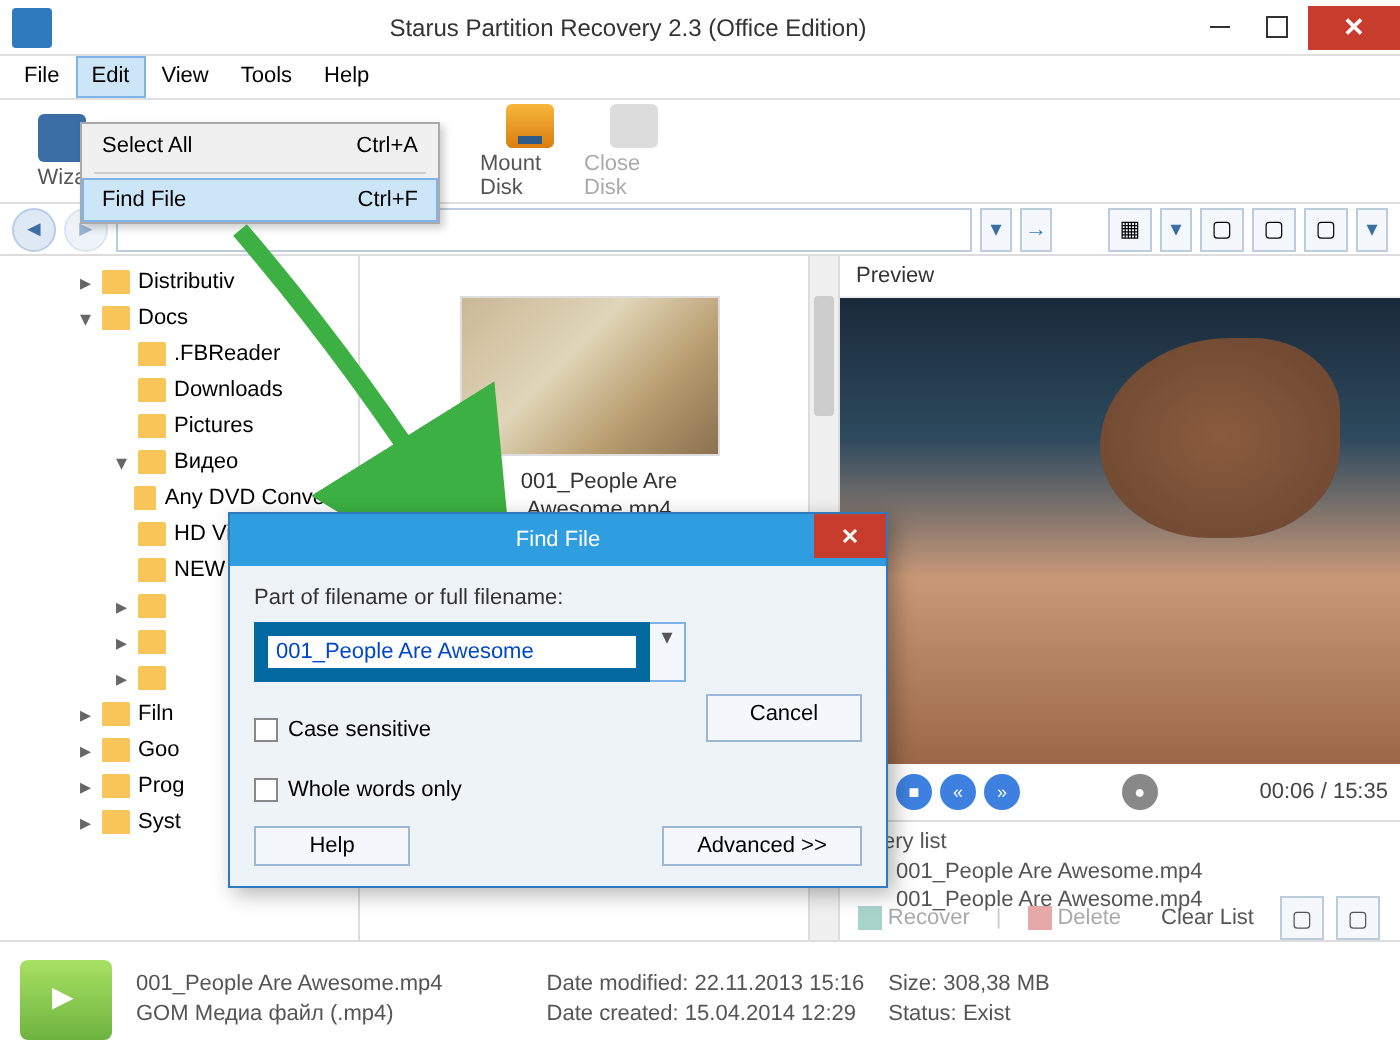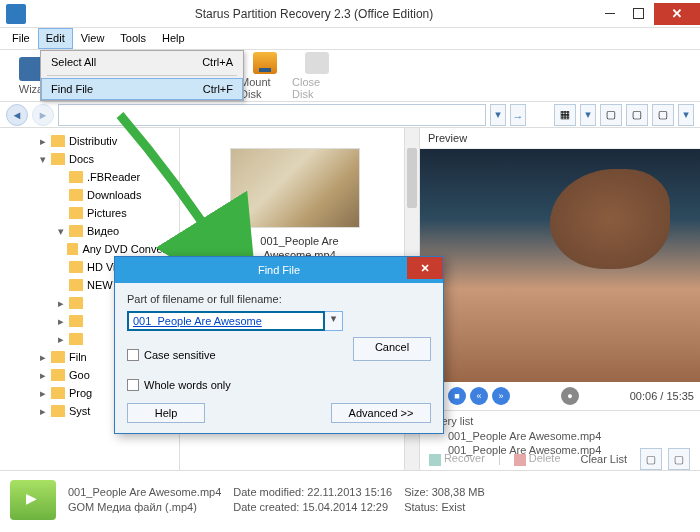--- a/index.html
+++ b/index.html
@@ -13,21 +13,21 @@
 .win-btn.min::before { content: ''; width: 10px; height: 1px; background: #333; display: block; }
 .win-btn.max::before { content: ''; width: 9px; height: 9px; border: 1px solid #333; display: block; }
 .win-btn.close { background: #c83c2e; color: #fff; width: 46px; margin-left: 2px; font-size: 13px; font-weight: bold; }
 
 
 .menubar { height: 22px; display: flex; align-items: stretch; border-bottom: 1px solid #e0e0e0; padding: 0 4px; }
 .menubar .menuitem { padding: 4px 8px; cursor: pointer; }
 .menubar .menuitem.active { background: #cde6f7; border: 1px solid #7eb4ea; padding: 3px 7px; }
 
 
-.dropdown { position: absolute; left: 40px; top: 50px; width: 204px; background: #f0f0f0; border: 1px solid #aaa; box-shadow: 2px 2px 4px rgba(0,0,0,0.2); z-index: 20; }
+.dropdown { position: absolute; left: 40px; top: 61px; width: 180px; background: #f0f0f0; border: 1px solid #aaa; box-shadow: 2px 2px 4px rgba(0,0,0,0.2); z-index: 20; }
 .dropdown .item { padding: 5px 10px; display: flex; justify-content: space-between; cursor: pointer; }
 .dropdown .item.hl { background: #cde6f7; border: 1px solid #7eb4ea; padding: 4px 9px; }
 .dropdown .sep { height: 1px; background: #ccc; margin: 2px 6px; }
 
 
 .toolbar { height: 52px; display: flex; align-items: center; padding: 2px 6px; gap: 2px; border-bottom: 1px solid #ddd; }
 .tbtn { width: 50px; height: 48px; display: flex; flex-direction: column; align-items: center; justify-content: center; gap: 2px; cursor: pointer; color: #555; }
 .tbtn .ticon { width: 24px; height: 24px; border-radius: 3px; }
 .tbtn.disabled { opacity: 0.5; }
 .ic-mount { background: linear-gradient(#f6b73c, #d97d0f); position: relative; }
@@ -75,21 +75,21 @@
 .abtn.d { opacity: 0.5; }
 .abtn .aico { display: inline-block; width: 12px; height: 12px; margin-right: 3px; vertical-align: middle; }
 
 
 .dialog { position: absolute; left: 114px; top: 256px; width: 330px; background: #eef3f8; border: 1px solid #2f7abf; box-shadow: 3px 3px 10px rgba(0,0,0,0.3); z-index: 30; }
 .dialog .dtitle { height: 26px; background: #2f9ee0; color: #fff; display: flex; align-items: center; justify-content: center; position: relative; font-size: 12px; }
 .dialog .dclose { position: absolute; right: 0; top: 0; width: 36px; height: 22px; background: #c83c2e; color: #fff; display: flex; align-items: center; justify-content: center; cursor: pointer; font-weight: bold; }
 .dialog .dbody { padding: 10px 12px; display: grid; grid-template-columns: 1fr 78px; gap: 6px 10px; }
 .dialog .dlabel { grid-column: 1 / 2; color: #333; }
 .dialog .dinput { grid-column: 1 / 2; display: flex; }
-.dialog .dinput input { flex: 1; border: 2px solid #0369a1; padding: 2px 4px; background: #fff; color: #0046c8; text-decoration: underline; }
+.dialog .dinput input { flex: 1; border: 7px solid #0369a1; padding: 2px 4px; background: #fff; color: #0046c8; }
 .dialog .dinput .dd { width: 18px; border: 1px solid #7eb4ea; border-left: none; background: #f4f8fc; cursor: pointer; text-align: center; color: #555; }
 .dialog .dbtn { border: 1px solid #9cb8d6; background: #f4f8fc; padding: 3px 0; text-align: center; cursor: pointer; }
 .dialog .dbtn.primary { border-color: #2f7abf; box-shadow: 0 0 2px #6fb3e8; }
 .dialog .chk { display: flex; align-items: center; gap: 5px; grid-column: 1 / 2; margin-top: 12px; }
 .dialog .chk .cbox { width: 12px; height: 12px; border: 1px solid #888; background: #fff; }
 .dialog .bottomrow { grid-column: 1 / 3; display: flex; justify-content: space-between; margin-top: 6px; }
 .dialog .bottomrow .dbtn { width: 78px; }
 .dialog .bottomrow .dbtn.adv { width: 100px; }
 
 
@@ -283,21 +283,21 @@
   <div class="rightctl">▢</div>
   <div class="rightctl">▢</div>
 </div>
 
 <div class="infobar">
   <div class="bigico"></div>
   <div class="infocol">
     <span>001_People Are Awesome.mp4</span>
     <span>GOM Медиа файл (.mp4)</span>
   </div>
-  <div class="infocol" style="">
+  <div class="infocol" style="margin-left:40px">
     <span><span>Date modified:</span> <span>22.11.2013 15:16</span></span>
     <span><span>Date created:</span> <span>15.04.2014 12:29</span></span>
   </div>
   <div class="infocol" style="">
     <span><span>Size:</span> <span>308,38 MB</span></span>
     <span><span>Status:</span> <span>Exist</span></span>
   </div>
 </div>
 
 <div class="dialog">

